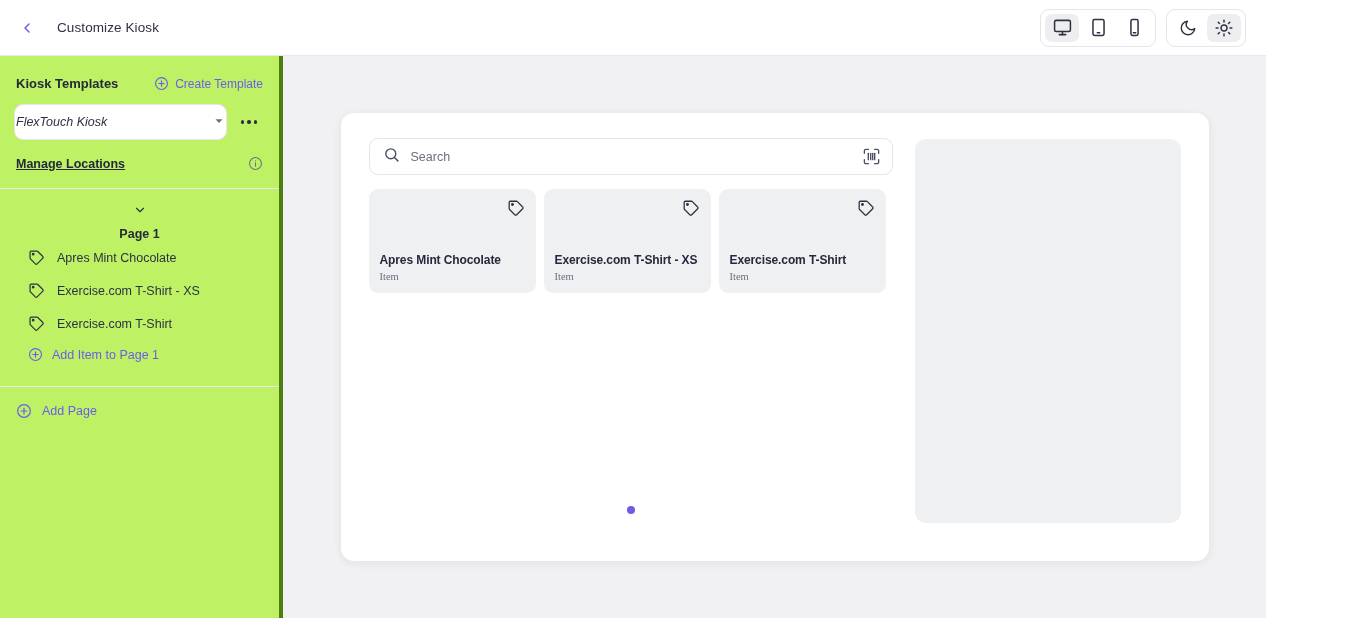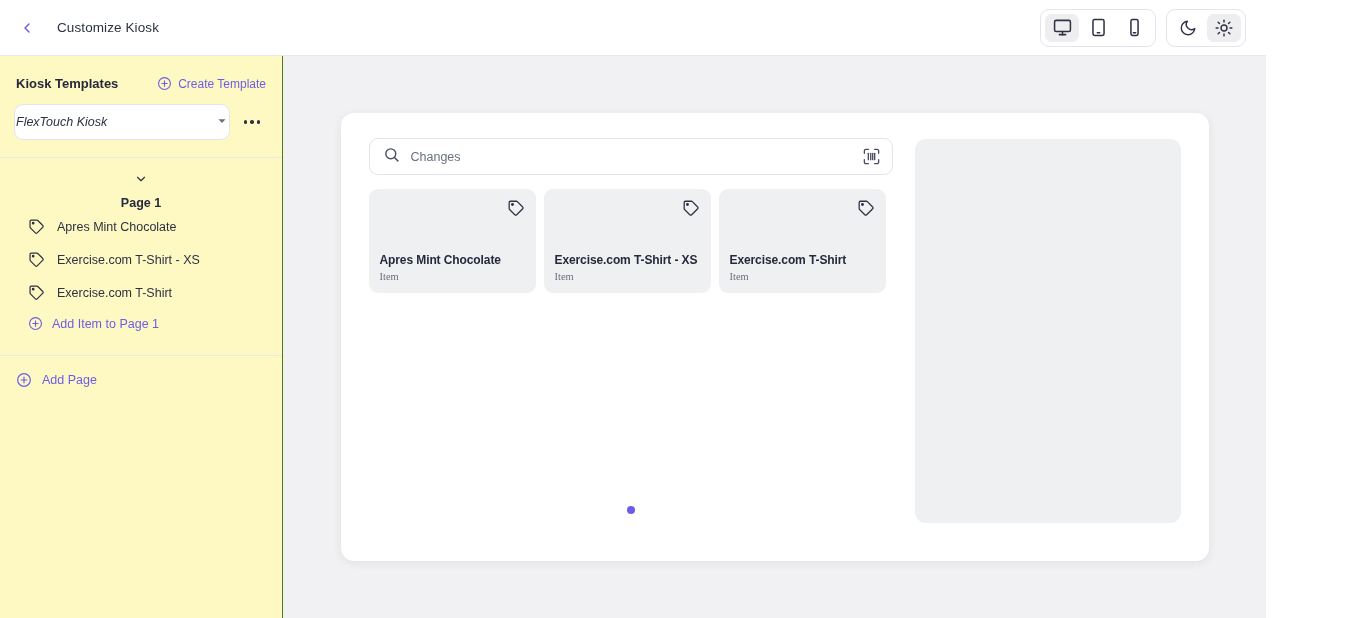--- a/index.html
+++ b/index.html
@@ -52,22 +52,22 @@
     letter-spacing: .1px;
     font-family: "Liberation Sans", sans-serif;
   }
 
   
   .body { flex: 1; display: flex; min-height: 0; }
 
   
   .sidebar {
     width: 283px; min-width: 283px;
-    background: #fef9c3;
-    border-right: 1px solid #4d7c0f;
+    background: #bef264;
+    border-right: 4px solid #4d7c0f;
     padding: 0 14px;
     display: flex; flex-direction: column;
   }
   .side-head {
     display: flex; align-items: center;
     padding: 20px 2px 0 2px;
   }
   .side-title { font-size: 13px; font-weight: 700; color: #25293c; }
   .create-tpl {
     margin-left: auto; display: flex; align-items: center; gap: 6px;
@@ -260,20 +260,30 @@
               </svg>
           </span>
         </div>
         <div class="dots">
           <i></i>
             <i></i>
             <i></i>
         </div>
       </div>
 
+      <div class="manage-row">
+        <span class="manage-link">Manage Locations</span>
+        <span class="info-ic">
+          <svg width="15" height="15" viewBox="0 0 24 24" fill="none" stroke="currentColor" stroke-width="1.7" stroke-linecap="round">
+              <circle cx="12" cy="12" r="9.5"></circle>
+              <line x1="12" y1="11" x2="12" y2="16.5"></line>
+              <circle cx="12" cy="7.6" r="1" fill="currentColor" stroke="none"></circle>
+            </svg>
+        </span>
+      </div>
 
       <div class="side-div"></div>
 
       <div class="page-row">
         <span class="chev-dn">
           <svg width="14" height="14" viewBox="0 0 24 24" fill="none" stroke="currentColor" stroke-width="2" stroke-linecap="round" stroke-linejoin="round">
               <polyline points="6 9 12 15 18 9"></polyline>
             </svg>
         </span>
         <span class="page-label">Page 1</span>
@@ -327,21 +337,21 @@
         <div class="preview-inner">
 
           <div class="left-pane">
             <div class="searchbar">
               <span>
                 <svg width="17" height="17" viewBox="0 0 24 24" fill="none" stroke="#4a4f63" stroke-width="2" stroke-linecap="round">
                     <circle cx="11" cy="11" r="7"></circle>
                     <line x1="16.2" y1="16.2" x2="21" y2="21"></line>
                   </svg>
               </span>
-              <span class="search-ph">Changes</span>
+              <span class="search-ph">Search</span>
               <span class="scan-ic">
                 <svg width="19" height="19" viewBox="0 0 24 24" fill="none" stroke="currentColor" stroke-width="1.7" stroke-linecap="round" stroke-linejoin="round">
                     <path d="M3 8V4.8A1.8 1.8 0 0 1 4.8 3H8"></path>
                     <path d="M16 3h3.2A1.8 1.8 0 0 1 21 4.8V8"></path>
                     <path d="M21 16v3.2a1.8 1.8 0 0 1-1.8 1.8H16"></path>
                     <path d="M8 21H4.8A1.8 1.8 0 0 1 3 19.2V16"></path>
                     <line x1="8" y1="8" x2="8" y2="16"></line>
                     <line x1="11" y1="8" x2="11" y2="16"></line>
                     <line x1="13.5" y1="8" x2="13.5" y2="16"></line>
                     <line x1="16" y1="8" x2="16" y2="16"></line>

